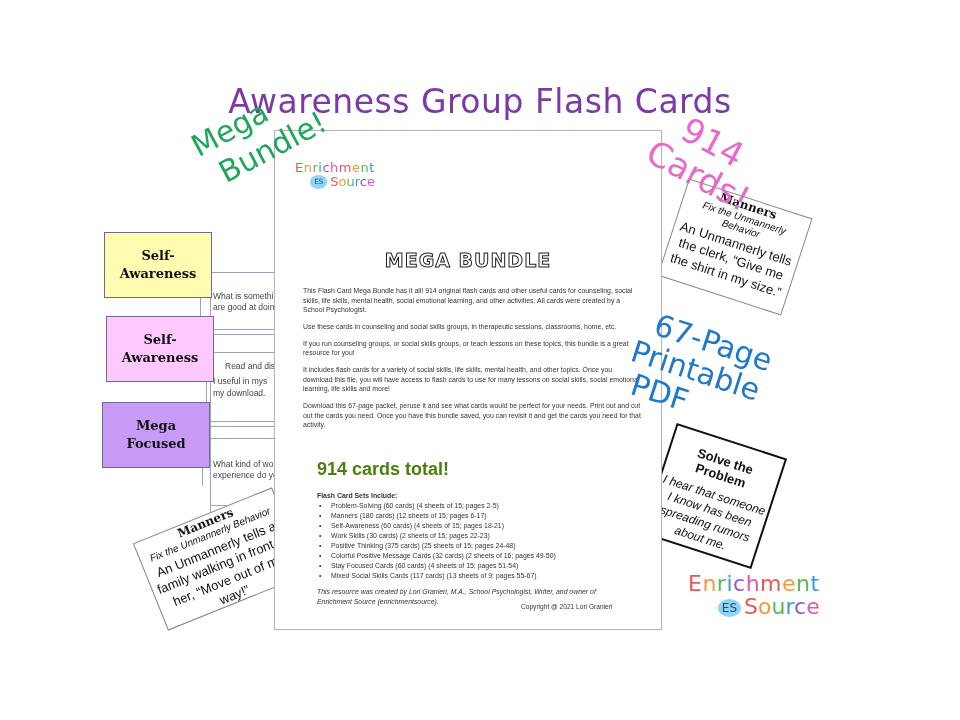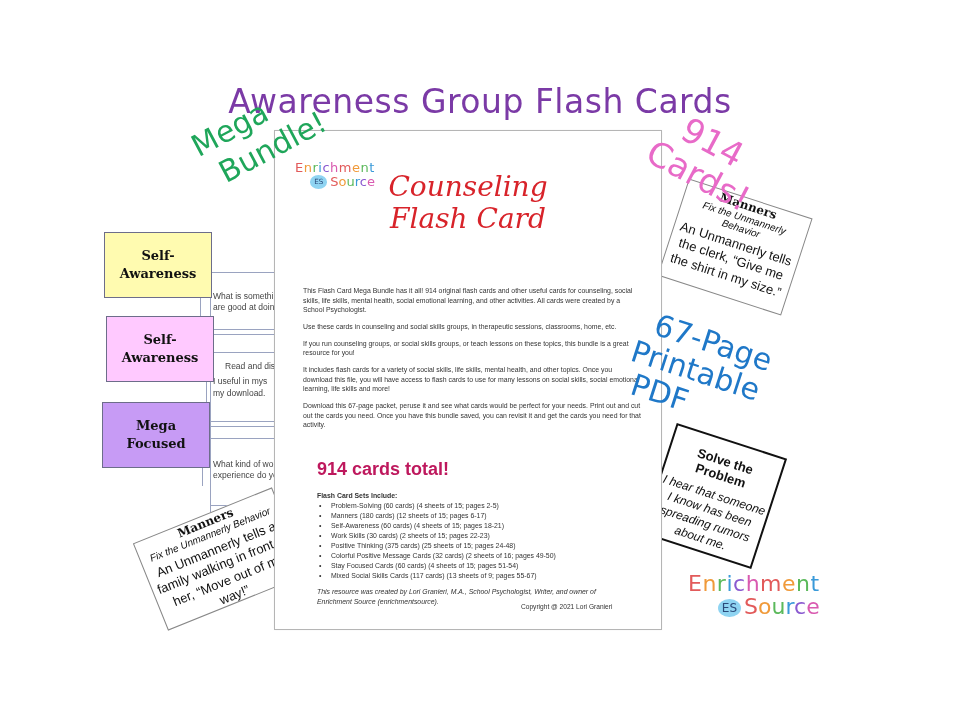--- a/index.html
+++ b/index.html
@@ -58,21 +58,21 @@
   .rainbow span:nth-child(6n+1){color:#e25a5a;} .rainbow span:nth-child(6n+2){color:#f09a3a;}
   .rainbow span:nth-child(6n+3){color:#5bb95b;} .rainbow span:nth-child(6n+4){color:#3a9ad9;}
   .rainbow span:nth-child(6n+5){color:#8a5ad0;} .rainbow span:nth-child(6n+6){color:#d95ab0;}
 
   .doc-title { position:absolute; left:0; width:386px; top:40px; text-align:center; color:#d8232a;
                font-family:"DejaVu Serif", serif; font-style:italic; font-size:28px; line-height:1.15; }
   .doc-mega { position:absolute; left:0; width:386px; top:118px; text-align:center; font-family:"DejaVu Sans", sans-serif;
               font-weight:bold; font-size:19px; color:#fff; -webkit-text-stroke:1px #222; letter-spacing:1px; }
   .doc-body { position:absolute; left:28px; top:155px; width:340px; font-size:6.9px; line-height:1.4; color:#333; }
   .doc-body p { margin:0 0 7px 0; }
-  .doc-total { position:absolute; left:42px; top:328px; font-size:18px; font-weight:bold; color:#be185d; }
+  .doc-total { position:absolute; left:42px; top:328px; font-size:18px; font-weight:bold; color:#4d7c0f; }
   .doc-sets { position:absolute; left:42px; top:360px; font-size:6.9px; line-height:1.45; color:#333; width:320px; }
   .doc-sets .sh { font-weight:bold; }
   .doc-sets ul { margin:0; padding:0; list-style:none; }
   .doc-sets li { position:relative; padding-left:14px; }
   .doc-sets li::before { content:"\2022"; position:absolute; left:2px; }
   .doc-credit { position:absolute; left:42px; top:456px; width:300px; font-size:6.9px; font-style:italic; line-height:1.45; color:#333; }
   .doc-copy { position:absolute; left:246px; top:472px; font-size:6.6px; color:#333; }
 </style>
 </head>
 <body>
@@ -138,24 +138,21 @@
 <div class="abs page">
   <div class="logo logo-small">
     <div class="lw1 rainbow">
       <span>E</span><span>n</span><span>r</span><span>i</span><span>c</span><span>h</span><span>m</span><span>e</span><span>n</span><span>t</span>
     </div>
     <div>
       <span class="heart">ES</span><span class="rainbow"><span>S</span><span>o</span><span>u</span><span>r</span><span>c</span><span>e</span></span>
     </div>
   </div>
 
-  <div class="doc-title">
-    <div>Counseling</div>
-    <div>Flash Card</div>
-  </div>
+  <div class="doc-mega">MEGA BUNDLE</div>
 
   <div class="doc-body">
     <p>This Flash Card Mega Bundle has it all!  914 original flash cards and other  useful cards for counseling, social skills, life skills, mental health, social emotional learning, and other  activities. All cards were created by a School Psychologist.</p>
     <p>Use these cards in counseling and social skills groups, in therapeutic sessions, classrooms, home, etc.</p>
     <p>If you run counseling groups, or social skills groups, or teach lessons on these topics, this bundle is a great resource for you!</p>
     <p>It includes flash cards for a variety of social skills, life skills, mental health, and other topics. Once you download this file, you will have access to flash cards to use for many lessons on social skills, social emotional learning, life skills and more!</p>
     <p>Download this 67-page packet,  peruse it and see what cards would be perfect for your needs.  Print out and cut out the cards you need.  Once you have this bundle saved, you can revisit it and get the cards you need for that activity.</p>
   </div>
 
   <div class="doc-total">914 cards total!</div>

